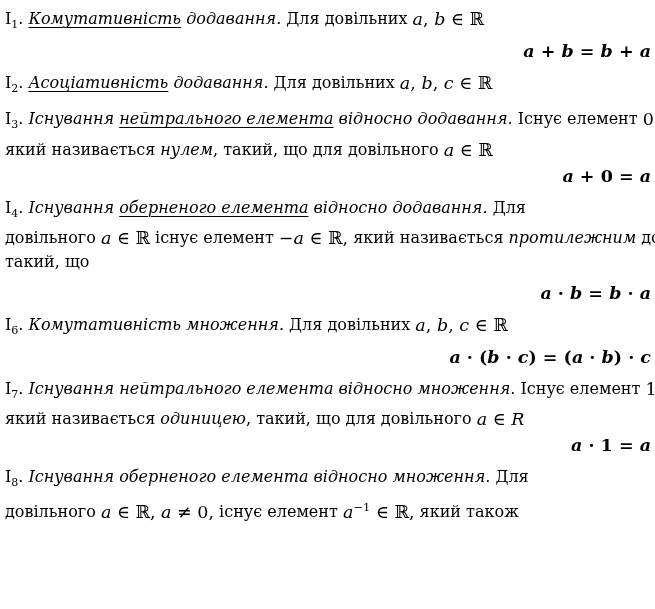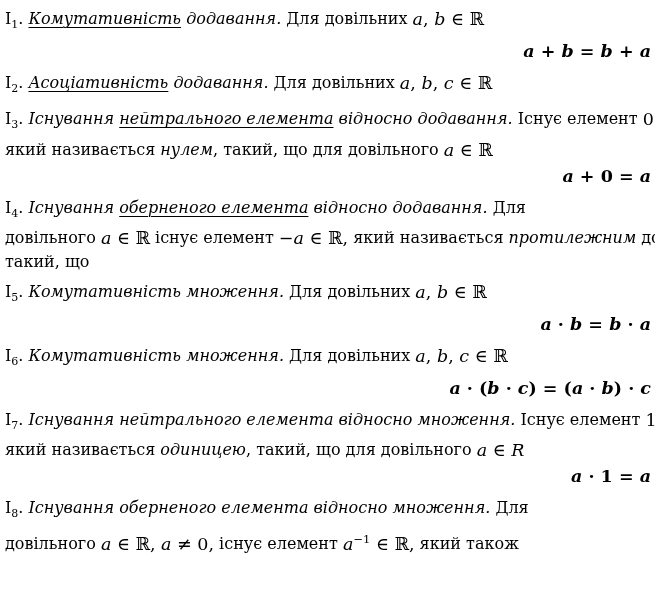--- a/index.html
+++ b/index.html
@@ -44,21 +44,20 @@
         <p class="para"><span class="rt">I</span><sub class="sb">2</sub><span class="rt">. </span><span class="itu">Асоціативність</span><span class="rt"> </span><span class="it">додавання.</span><span class="rt"> Для довільних </span><span class="mv">a</span><span class="mm">, </span><span class="mv">b</span><span class="mm">, </span><span class="mv">c</span><span class="mm"> ∈ ℝ</span></p>
       </div>
       <div class="axiom">
         <p class="para"><span class="rt">I</span><sub class="sb">3</sub><span class="rt">. </span><span class="it">Існування</span><span class="rt"> </span><span class="itu">нейтрального елемента</span><span class="rt"> </span><span class="it">відносно додавання.</span><span class="rt"> Існує елемент </span><span class="mm">0 ∈ ℝ,</span><br><span class="rt">який називається </span><span class="it">нулем</span><span class="rt">, такий, що для довільного </span><span class="mv">a</span><span class="mm"> ∈ ℝ</span></p>
         <div class="formula"><span class="mv">a</span><span class="mm"> + 0 = </span><span class="mv">a</span></div>
       </div>
       <div class="axiom">
         <p class="para"><span class="rt">I</span><sub class="sb">4</sub><span class="rt">. </span><span class="it">Існування</span><span class="rt"> </span><span class="itu">оберненого елемента</span><span class="rt"> </span><span class="it">відносно додавання.</span><span class="rt"> Для</span><br><span class="rt">довільного </span><span class="mv">a</span><span class="mm"> ∈ ℝ</span><span class="rt"> існує елемент </span><span class="mm">−</span><span class="mv">a</span><span class="mm"> ∈ ℝ,</span><span class="rt"> який називається </span><span class="it">протилежним</span><span class="rt"> до </span><br><span class="rt">такий, що</span></p>
       </div>
       <div class="axiom">
-        <p class="para"><span class="rt">I</span><sub class="sb">5</sub><span class="rt">. </span><span class="it">Комутативність множення.</span><span class="rt"> Для довільних </span><span class="mv">a</span><span class="mm">, </span><span class="mv">b</span><span class="mm"> ∈ ℝ</span></p>
         <div class="formula"><span class="mv">a</span><span class="mm"> · </span><span class="mv">b</span><span class="mm"> = </span><span class="mv">b</span><span class="mm"> · </span><span class="mv">a</span></div>
       </div>
       <div class="axiom">
         <p class="para"><span class="rt">I</span><sub class="sb">6</sub><span class="rt">. </span><span class="it">Комутативність множення.</span><span class="rt"> Для довільних </span><span class="mv">a</span><span class="mm">, </span><span class="mv">b</span><span class="mm">, </span><span class="mv">c</span><span class="mm"> ∈ ℝ</span></p>
         <div class="formula"><span class="mv">a</span><span class="mm"> · (</span><span class="mv">b</span><span class="mm"> · </span><span class="mv">c</span><span class="mm">) = (</span><span class="mv">a</span><span class="mm"> · </span><span class="mv">b</span><span class="mm">) · </span><span class="mv">c</span></div>
       </div>
       <div class="axiom">
         <p class="para"><span class="rt">I</span><sub class="sb">7</sub><span class="rt">. </span><span class="it">Існування нейтрального елемента відносно множення.</span><span class="rt"> Існує елемент </span><span class="mm">1 ∈ </span><br><span class="rt">який називається </span><span class="it">одиницею</span><span class="rt">, такий, що для довільного </span><span class="mv">a</span><span class="mm"> ∈ </span><span class="mv">R</span></p>
         <div class="formula"><span class="mv">a</span><span class="mm"> · 1 = </span><span class="mv">a</span></div>
       </div>

